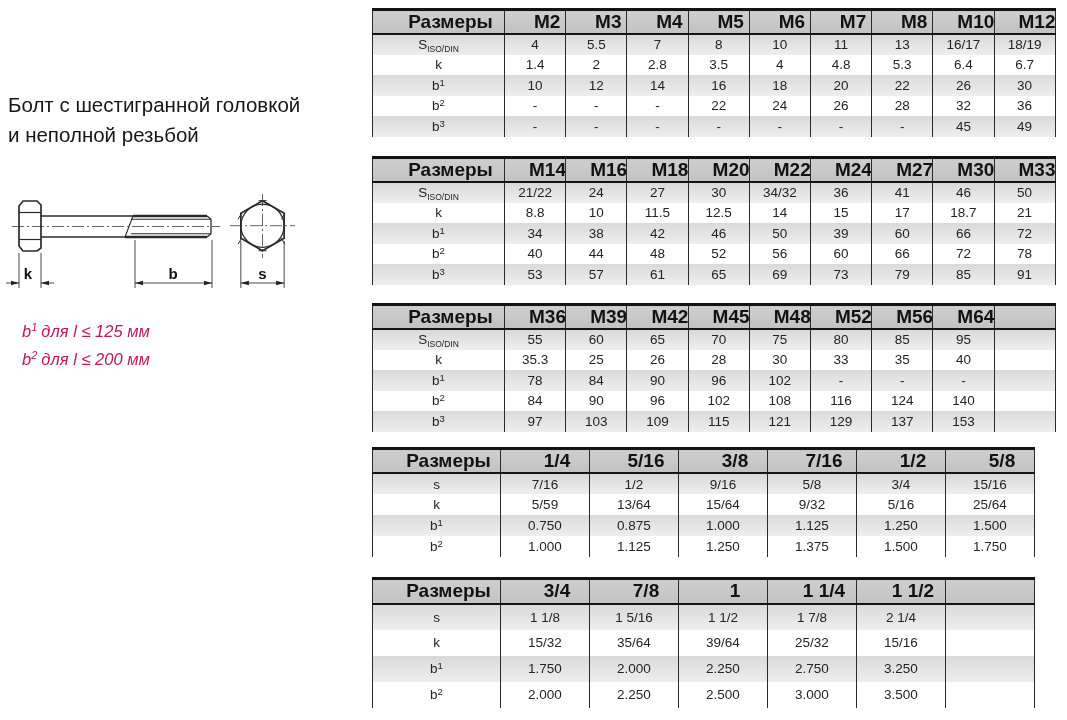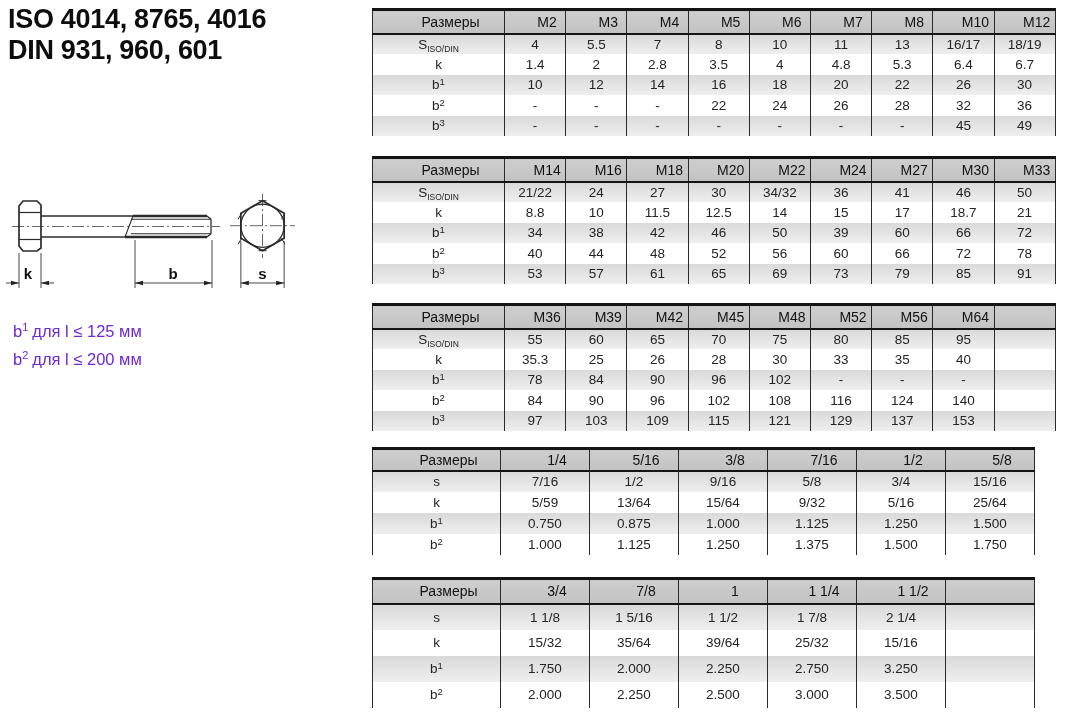--- a/index.html
+++ b/index.html
@@ -3,56 +3,56 @@
 <meta charset="utf-8">
 <style>
   html,body{margin:0;padding:0;background:#fff;}
   #page{position:relative;width:1067px;height:720px;background:#ffffff;overflow:hidden;
         font-family:"Liberation Sans","DejaVu Sans",sans-serif;color:#111;}
 
   
   .title{position:absolute;left:8px;top:4px;font-size:27px;font-weight:bold;
          line-height:31px;letter-spacing:-0.3px;color:#0d0d0d;}
   .subtitle{position:absolute;left:8px;top:90px;font-size:20.5px;line-height:30px;color:#161616;}
-  .notes{position:absolute;left:13px;top:318px;font-size:16.5px;line-height:26px;color:#6d28d9;}
+  .notes{position:absolute;left:22px;top:318px;font-size:16.5px;line-height:26px;color:#be185d;font-style:italic;}
   .notes .nsup{font-size:11px;position:relative;top:-6px;}
   .notes .ntext{margin-left:4px;}
 
   
   .drawing{position:absolute;left:0;top:183px;width:320px;height:112px;}
   .ol{stroke:#2b2b2b;fill:none;}
   .cl{stroke:#555;fill:none;stroke-width:0.9;stroke-dasharray:12 3 2 3;}
   .dl{stroke:#333;fill:none;stroke-width:0.9;}
   .ah{fill:#222;stroke:none;}
   .dimtxt{font-size:15px;font-weight:600;fill:#111;text-anchor:middle;
           font-family:"Liberation Sans","DejaVu Sans",sans-serif;}
 
   
   .dim-table{position:absolute;border-collapse:collapse;table-layout:fixed;
              border-left:1px solid #2a2a2a;border-right:1px solid #2a2a2a;}
   .dim-table th,.dim-table td{border-left:1px solid #2a2a2a;border-right:1px solid #2a2a2a;
              padding:0;text-align:center;vertical-align:middle;overflow:hidden;white-space:nowrap;}
-  .dim-table thead th{font-size:14px;font-weight:normal;color:#121212;
+  .dim-table thead th{font-size:19px;font-weight:bold;color:#121212;
              background:linear-gradient(180deg,var(--hdr1),var(--hdr2));
              border-top:3px solid #141414;border-bottom:2.5px solid #141414;padding-left:24px;}
   .dim-table td{font-size:13.5px;color:#242424;background:#ffffff;}
   .dim-table tr.shade td{background:linear-gradient(180deg,var(--shade1),var(--shade2));}
   .dim-table .sup{font-size:9.5px;position:relative;top:-4px;}
   .dim-table .sub{font-size:8.5px;position:relative;top:3px;letter-spacing:0;}
 </style>
 </head>
 <body>
 
 <div id="page" style="--hdr1: #cecece; --hdr2: #c2c2c2; --shade1: #d9d9d9; --shade2: #eeeeee;">
 
-  <div class="title">
-    <div>ISO 4014, 8765, 4016</div>
-    <div>DIN 931, 960, 601</div>
+
+  <div class="subtitle">
+    <div>Болт с шестигранной головкой</div>
+    <div>и неполной резьбой</div>
   </div>
-
 
   <svg class="drawing" viewBox="0 0 320 112">
 
     <line class="cl" x1="12" y1="43.5" x2="220" y2="43.5"></line>
 
     <g>
       <path class="ol" stroke-width="1.7" d="M 19,23 L 23,18 L 37,18 L 41,22 L 41,65 L 37,68 L 23,68 L 19,63 Z"></path>
       <line class="ol" stroke-width="1.2" x1="19" y1="29.5" x2="41" y2="29.5"></line>
       <line class="ol" stroke-width="1.2" x1="19" y1="56.5" x2="41" y2="56.5"></line>
     </g>

